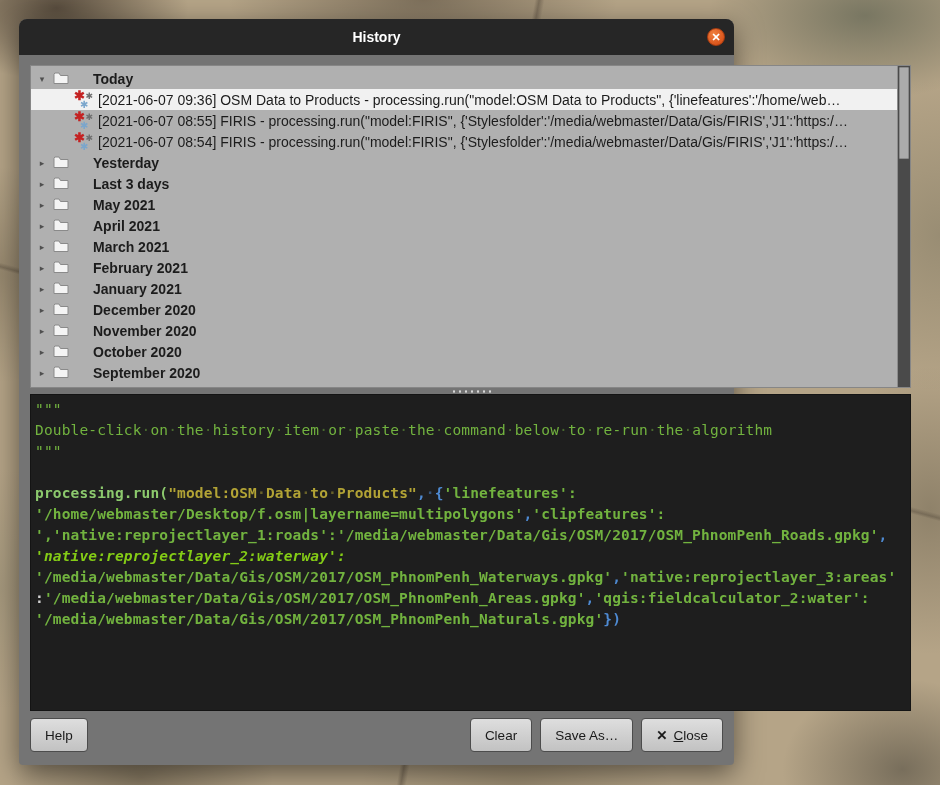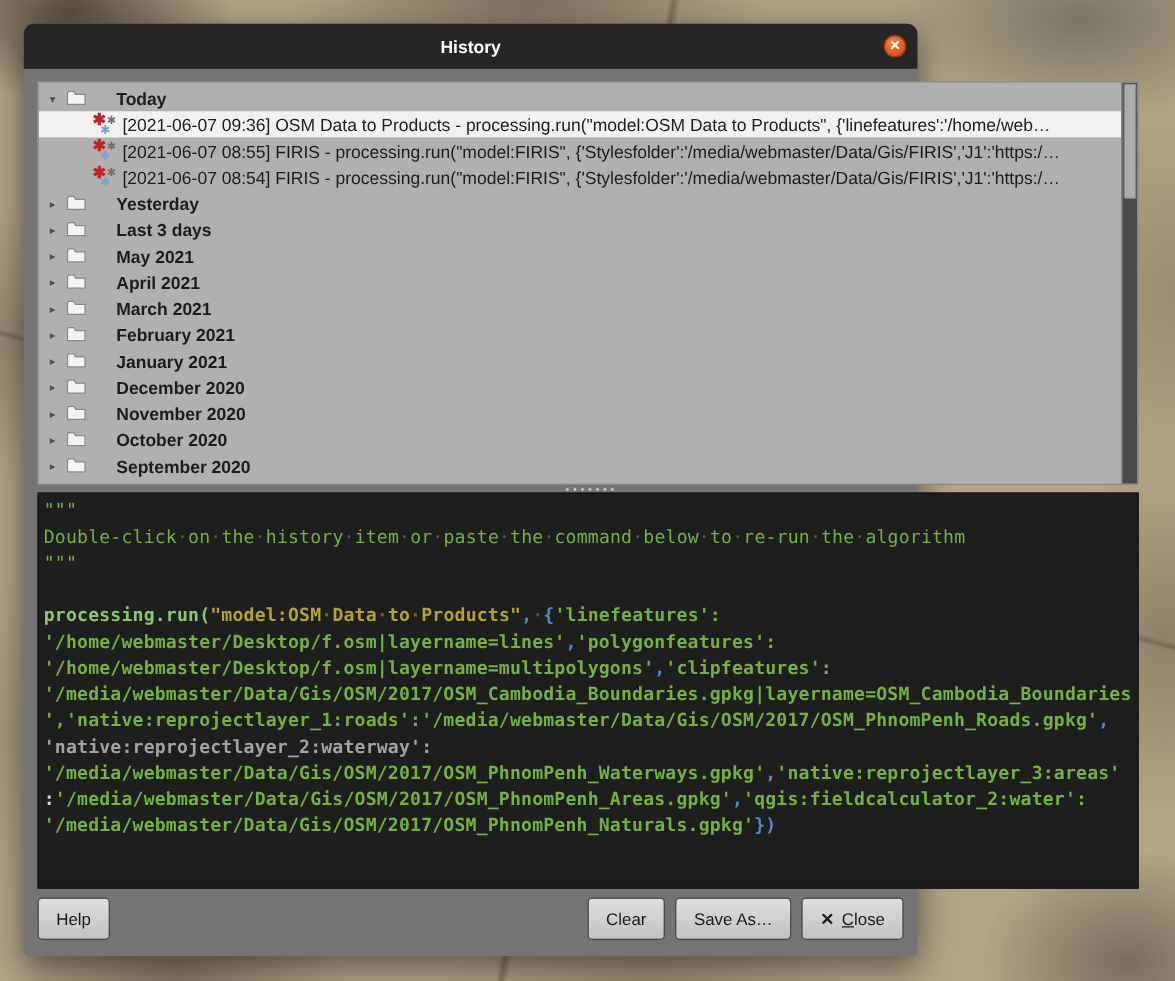--- a/index.html
+++ b/index.html
@@ -255,25 +255,23 @@
   <div class="splitter">
     <div class="dots"></div>
   </div>
 
   <div class="code">
       <div class="cline"><span class="doc" style="color: rgb(114, 179, 63);">"""</span></div>
       <div class="cline"><span class="doc" style="color: rgb(114, 179, 63);">Double-click</span><span class="ws doc" style="color: rgb(114, 179, 63);">·</span><span class="doc" style="color: rgb(114, 179, 63);">on</span><span class="ws doc" style="color: rgb(114, 179, 63);">·</span><span class="doc" style="color: rgb(114, 179, 63);">the</span><span class="ws doc" style="color: rgb(114, 179, 63);">·</span><span class="doc" style="color: rgb(114, 179, 63);">history</span><span class="ws doc" style="color: rgb(114, 179, 63);">·</span><span class="doc" style="color: rgb(114, 179, 63);">item</span><span class="ws doc" style="color: rgb(114, 179, 63);">·</span><span class="doc" style="color: rgb(114, 179, 63);">or</span><span class="ws doc" style="color: rgb(114, 179, 63);">·</span><span class="doc" style="color: rgb(114, 179, 63);">paste</span><span class="ws doc" style="color: rgb(114, 179, 63);">·</span><span class="doc" style="color: rgb(114, 179, 63);">the</span><span class="ws doc" style="color: rgb(114, 179, 63);">·</span><span class="doc" style="color: rgb(114, 179, 63);">command</span><span class="ws doc" style="color: rgb(114, 179, 63);">·</span><span class="doc" style="color: rgb(114, 179, 63);">below</span><span class="ws doc" style="color: rgb(114, 179, 63);">·</span><span class="doc" style="color: rgb(114, 179, 63);">to</span><span class="ws doc" style="color: rgb(114, 179, 63);">·</span><span class="doc" style="color: rgb(114, 179, 63);">re-run</span><span class="ws doc" style="color: rgb(114, 179, 63);">·</span><span class="doc" style="color: rgb(114, 179, 63);">the</span><span class="ws doc" style="color: rgb(114, 179, 63);">·</span><span class="doc" style="color: rgb(114, 179, 63);">algorithm</span></div>
       <div class="cline"><span class="doc" style="color: rgb(114, 179, 63);">"""</span></div>
       <div class="cline"></div>
       <div class="cline"><span style="color: rgb(140, 201, 109);">processing.run(</span><span style="color: rgb(178, 163, 53);">"model:OSM</span><span class="ws" style="color: rgb(178, 163, 53);">·</span><span style="color: rgb(178, 163, 53);">Data</span><span class="ws" style="color: rgb(178, 163, 53);">·</span><span style="color: rgb(178, 163, 53);">to</span><span class="ws" style="color: rgb(178, 163, 53);">·</span><span style="color: rgb(178, 163, 53);">Products"</span><span style="color: rgb(78, 138, 210);">,</span><span class="ws" style="color: rgb(78, 138, 210);">·</span><span style="color: rgb(78, 138, 210);">{</span><span style="color: rgb(114, 179, 63);">'linefeatures':</span></div>
-      <div class="cline"><span style="color: rgb(114, 179, 63);">'/home/webmaster/Desktop/f.osm|layername=lines'</span><span style="color: rgb(78, 138, 210);">,</span><span style="color: rgb(114, 179, 63);">'polygonfeatures':</span></div>
       <div class="cline"><span style="color: rgb(114, 179, 63);">'/home/webmaster/Desktop/f.osm|layername=multipolygons'</span><span style="color: rgb(78, 138, 210);">,</span><span style="color: rgb(114, 179, 63);">'clipfeatures':</span></div>
-      <div class="cline"><span style="color: rgb(114, 179, 63);">'/media/webmaster/Data/Gis/OSM/2017/OSM_Cambodia_Boundaries.gpkg|layername=OSM_Cambodia_Boundaries</span></div>
       <div class="cline"><span style="color: rgb(114, 179, 63);">','native:reprojectlayer_1:roads':'/media/webmaster/Data/Gis/OSM/2017/OSM_PhnomPenh_Roads.gpkg'</span><span style="color: rgb(78, 138, 210);">,</span></div>
-      <div class="cline"><span style="color: #a3a3a3;">'native:reprojectlayer_2:waterway':</span></div>
+      <div class="cline"><span style="color: #84cc16; font-style: italic;">'native:reprojectlayer_2:waterway':</span></div>
       <div class="cline"><span style="color: rgb(114, 179, 63);">'/media/webmaster/Data/Gis/OSM/2017/OSM_PhnomPenh_Waterways.gpkg'</span><span style="color: rgb(78, 138, 210);">,</span><span style="color: rgb(114, 179, 63);">'native:reprojectlayer_3:areas'</span></div>
       <div class="cline"><span style="color: rgb(208, 208, 208);">:</span><span style="color: rgb(114, 179, 63);">'/media/webmaster/Data/Gis/OSM/2017/OSM_PhnomPenh_Areas.gpkg'</span><span style="color: rgb(78, 138, 210);">,</span><span style="color: rgb(114, 179, 63);">'qgis:fieldcalculator_2:water':</span></div>
       <div class="cline"><span style="color: rgb(114, 179, 63);">'/media/webmaster/Data/Gis/OSM/2017/OSM_PhnomPenh_Naturals.gpkg'</span><span style="color: rgb(78, 138, 210);">})</span></div>
     </div>
 
   <button class="btn btn-help">Help</button>
 
   <div class="btn-group">
     <button class="btn">Clear</button>
     <button class="btn">Save As…</button>

